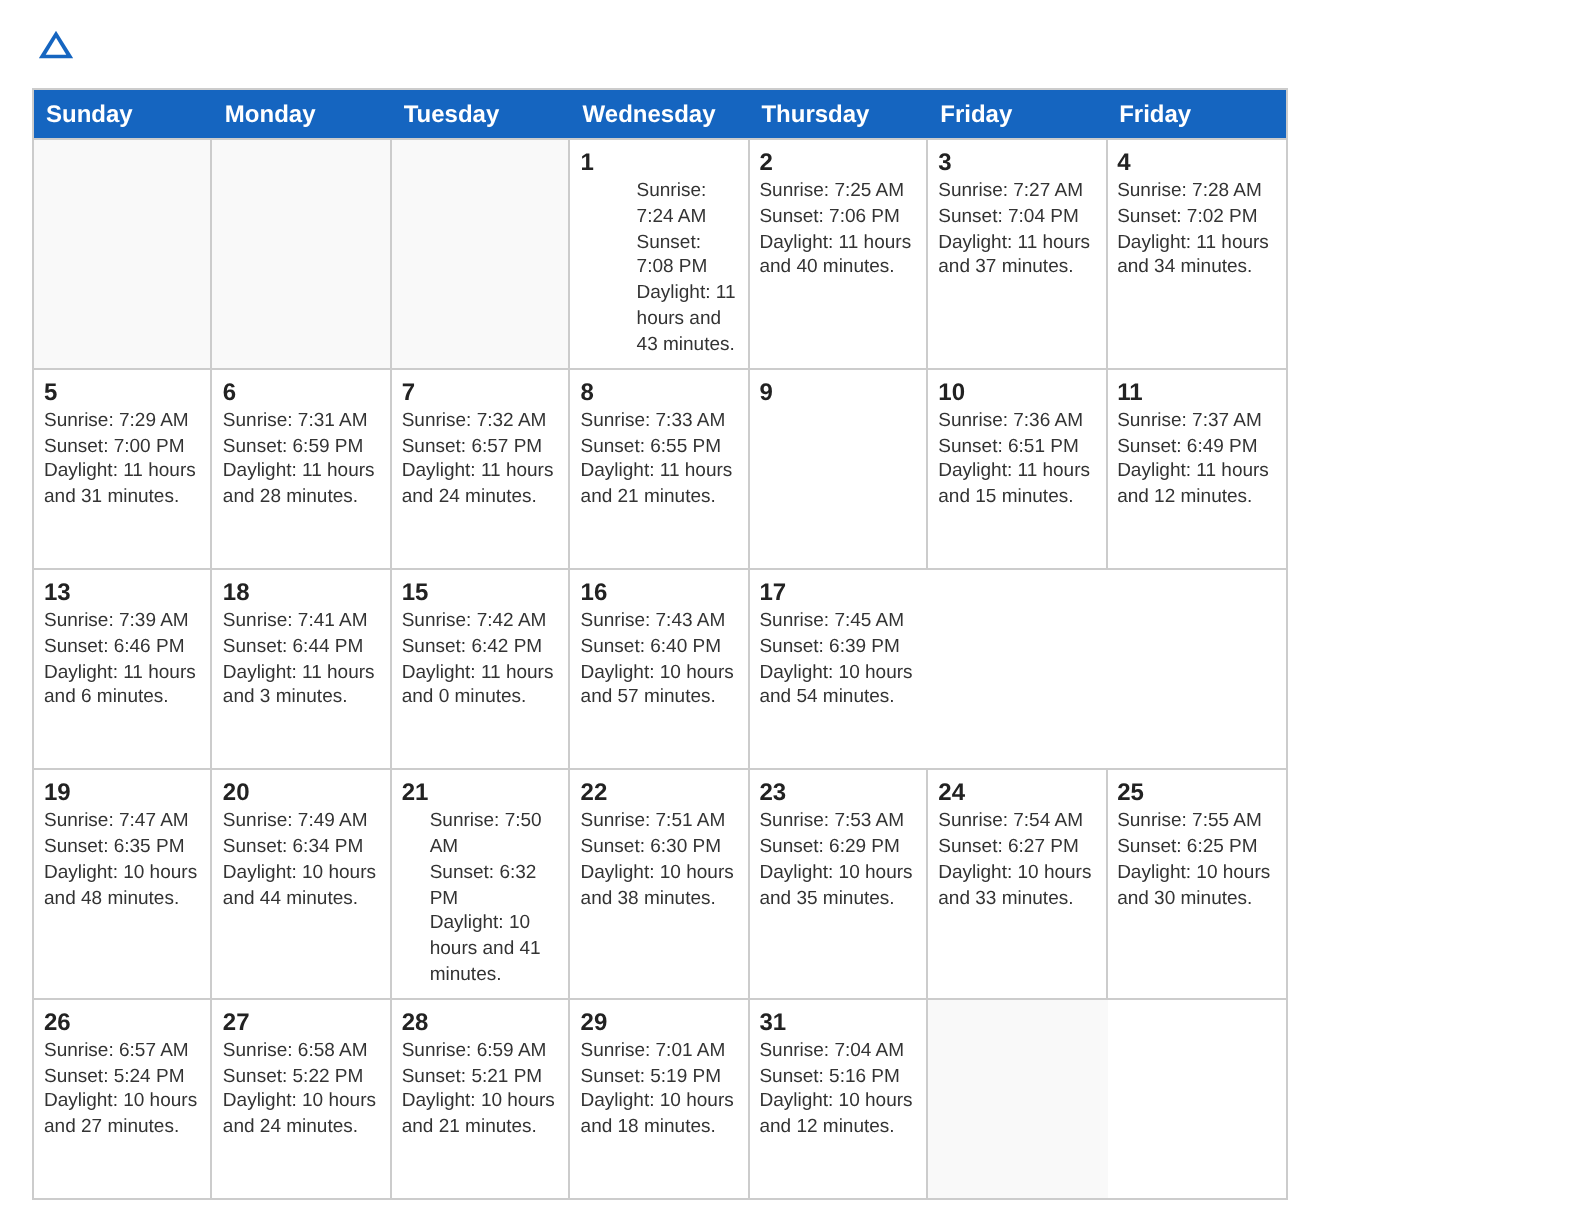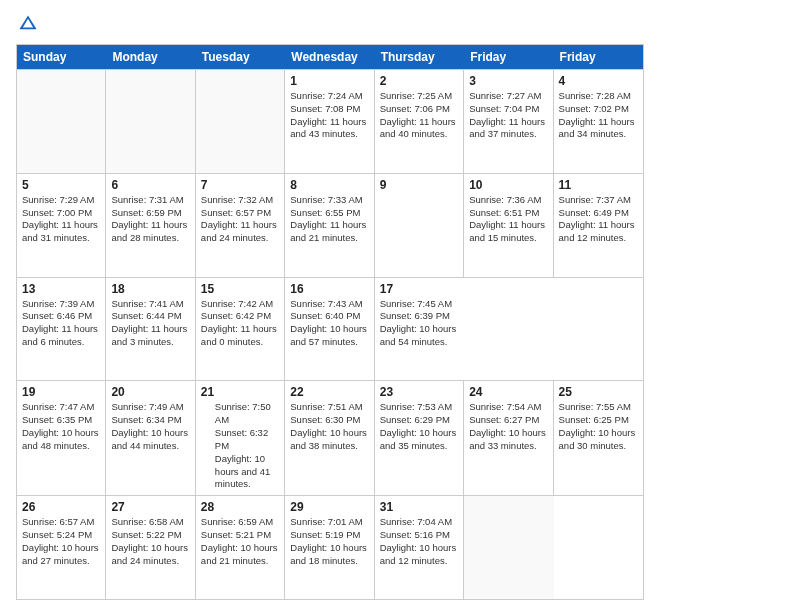--- a/index.html
+++ b/index.html
@@ -139,21 +139,21 @@
         <div class="cal-header-cell">Friday</div>
         <div class="cal-header-cell">Friday</div>
       </div>
     <div class="cal-body" id="cal-body">
         <div class="cal-row">
           <div class="cal-cell empty"></div>
           <div class="cal-cell empty"></div>
           <div class="cal-cell empty"></div>
           <div class="cal-cell">
             <div class="day-num">1</div>
-            <div class="cell-text" style="white-space: pre-line;">Sunrise: 7:24 AM
+            <div class="cell-text" style="white-space: pre-line; margin-left: 28px;">Sunrise: 7:24 AM
 Sunset: 7:08 PM
 Daylight: 11 hours and 43 minutes.</div>
           </div>
           <div class="cal-cell">
             <div class="day-num">2</div>
             <div class="cell-text" style="white-space: pre-line;">Sunrise: 7:25 AM
 Sunset: 7:06 PM
 Daylight: 11 hours and 40 minutes.</div>
           </div>
           <div class="cal-cell">

